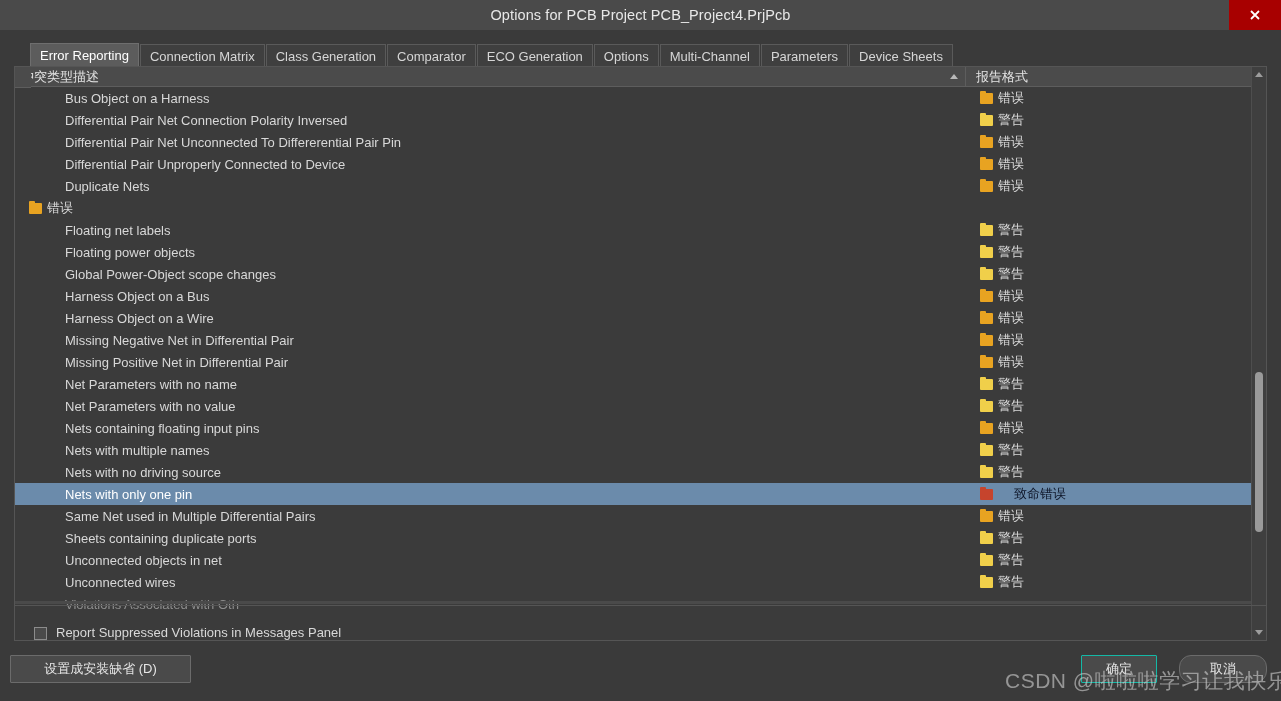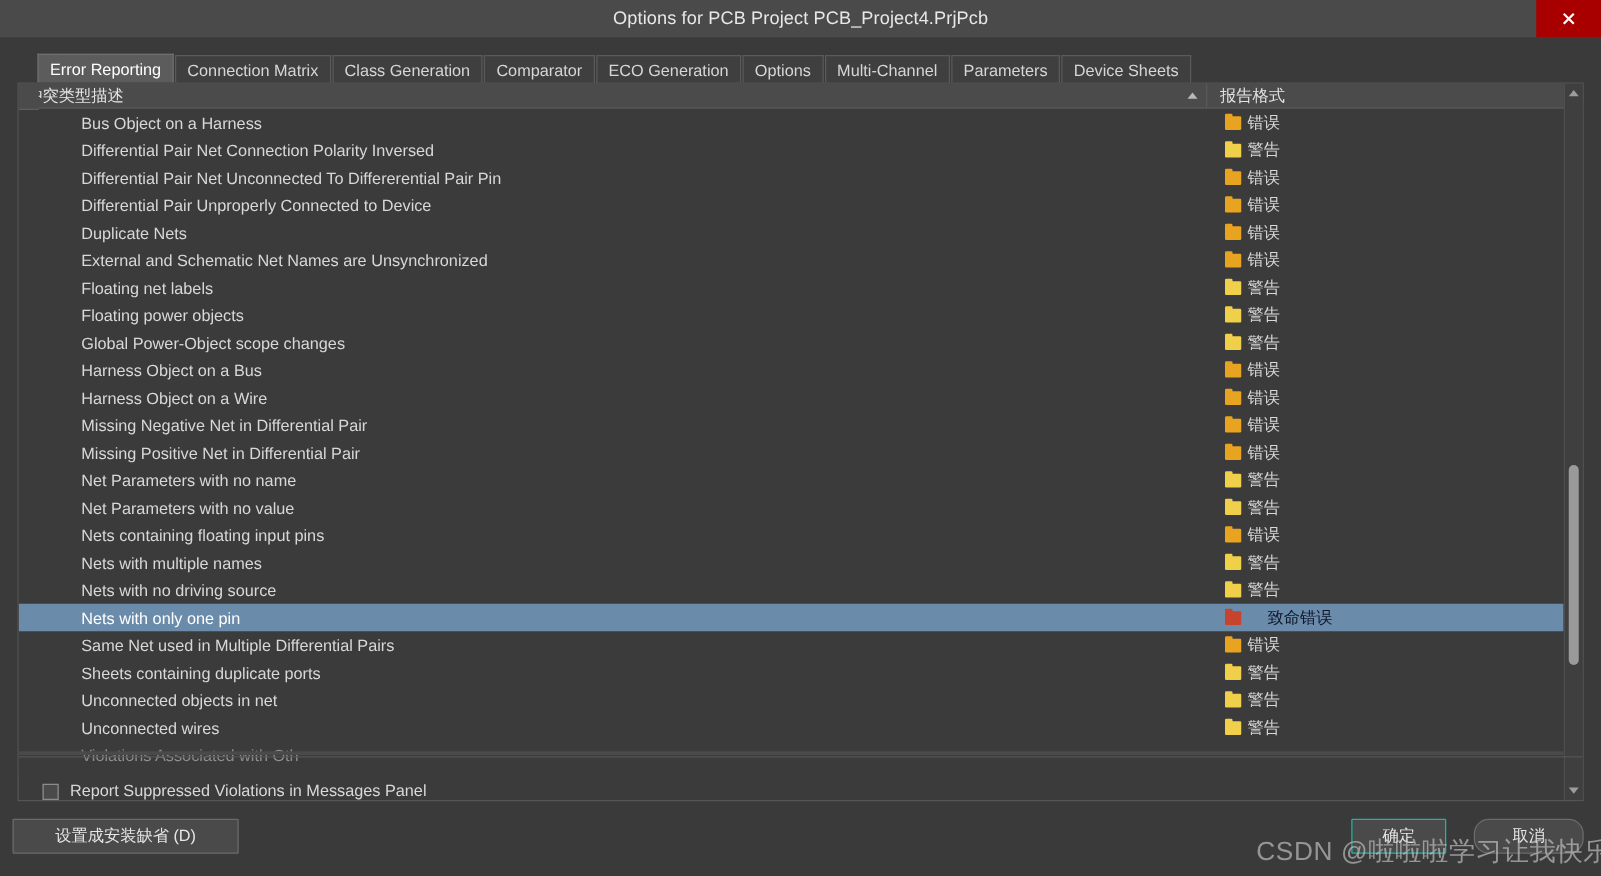--- a/index.html
+++ b/index.html
@@ -412,21 +412,20 @@
           </div>
         </div>
         <div class="row">
           <div class="desc">Duplicate Nets</div>
           <div class="fmt">
             <span class="folder err"></span>
             <span>错误</span>
           </div>
         </div>
         <div class="row">
-          <div class="desc">External and Schematic Net Names are Unsynchronized</div>
           <div class="fmt">
             <span class="folder err"></span>
             <span>错误</span>
           </div>
         </div>
         <div class="row">
           <div class="desc">Floating net labels</div>
           <div class="fmt">
             <span class="folder warn"></span>
             <span>警告</span>

